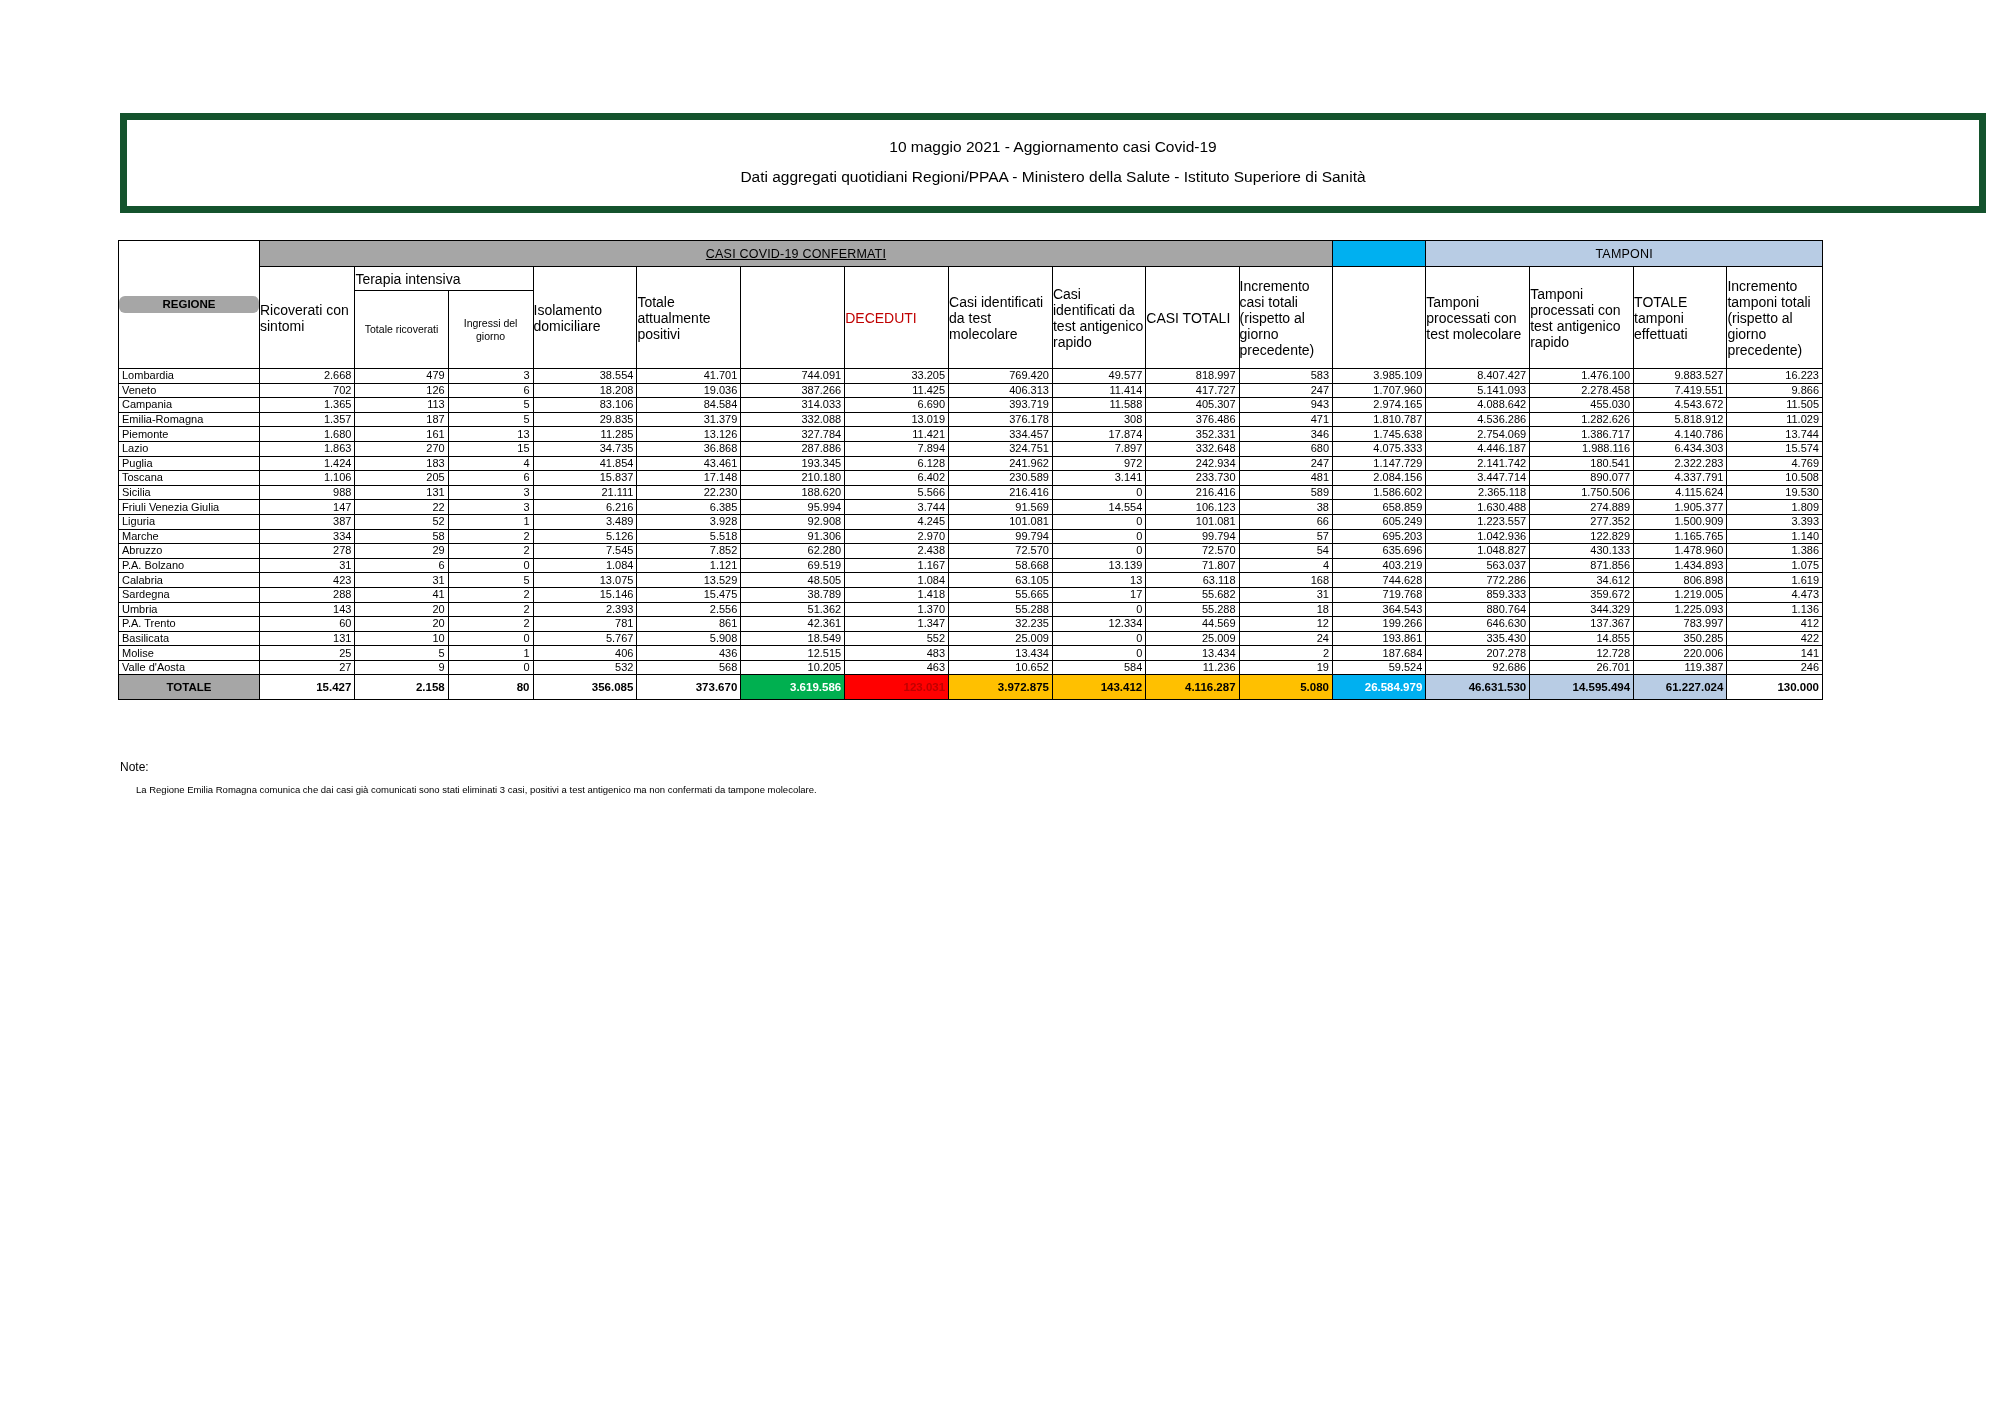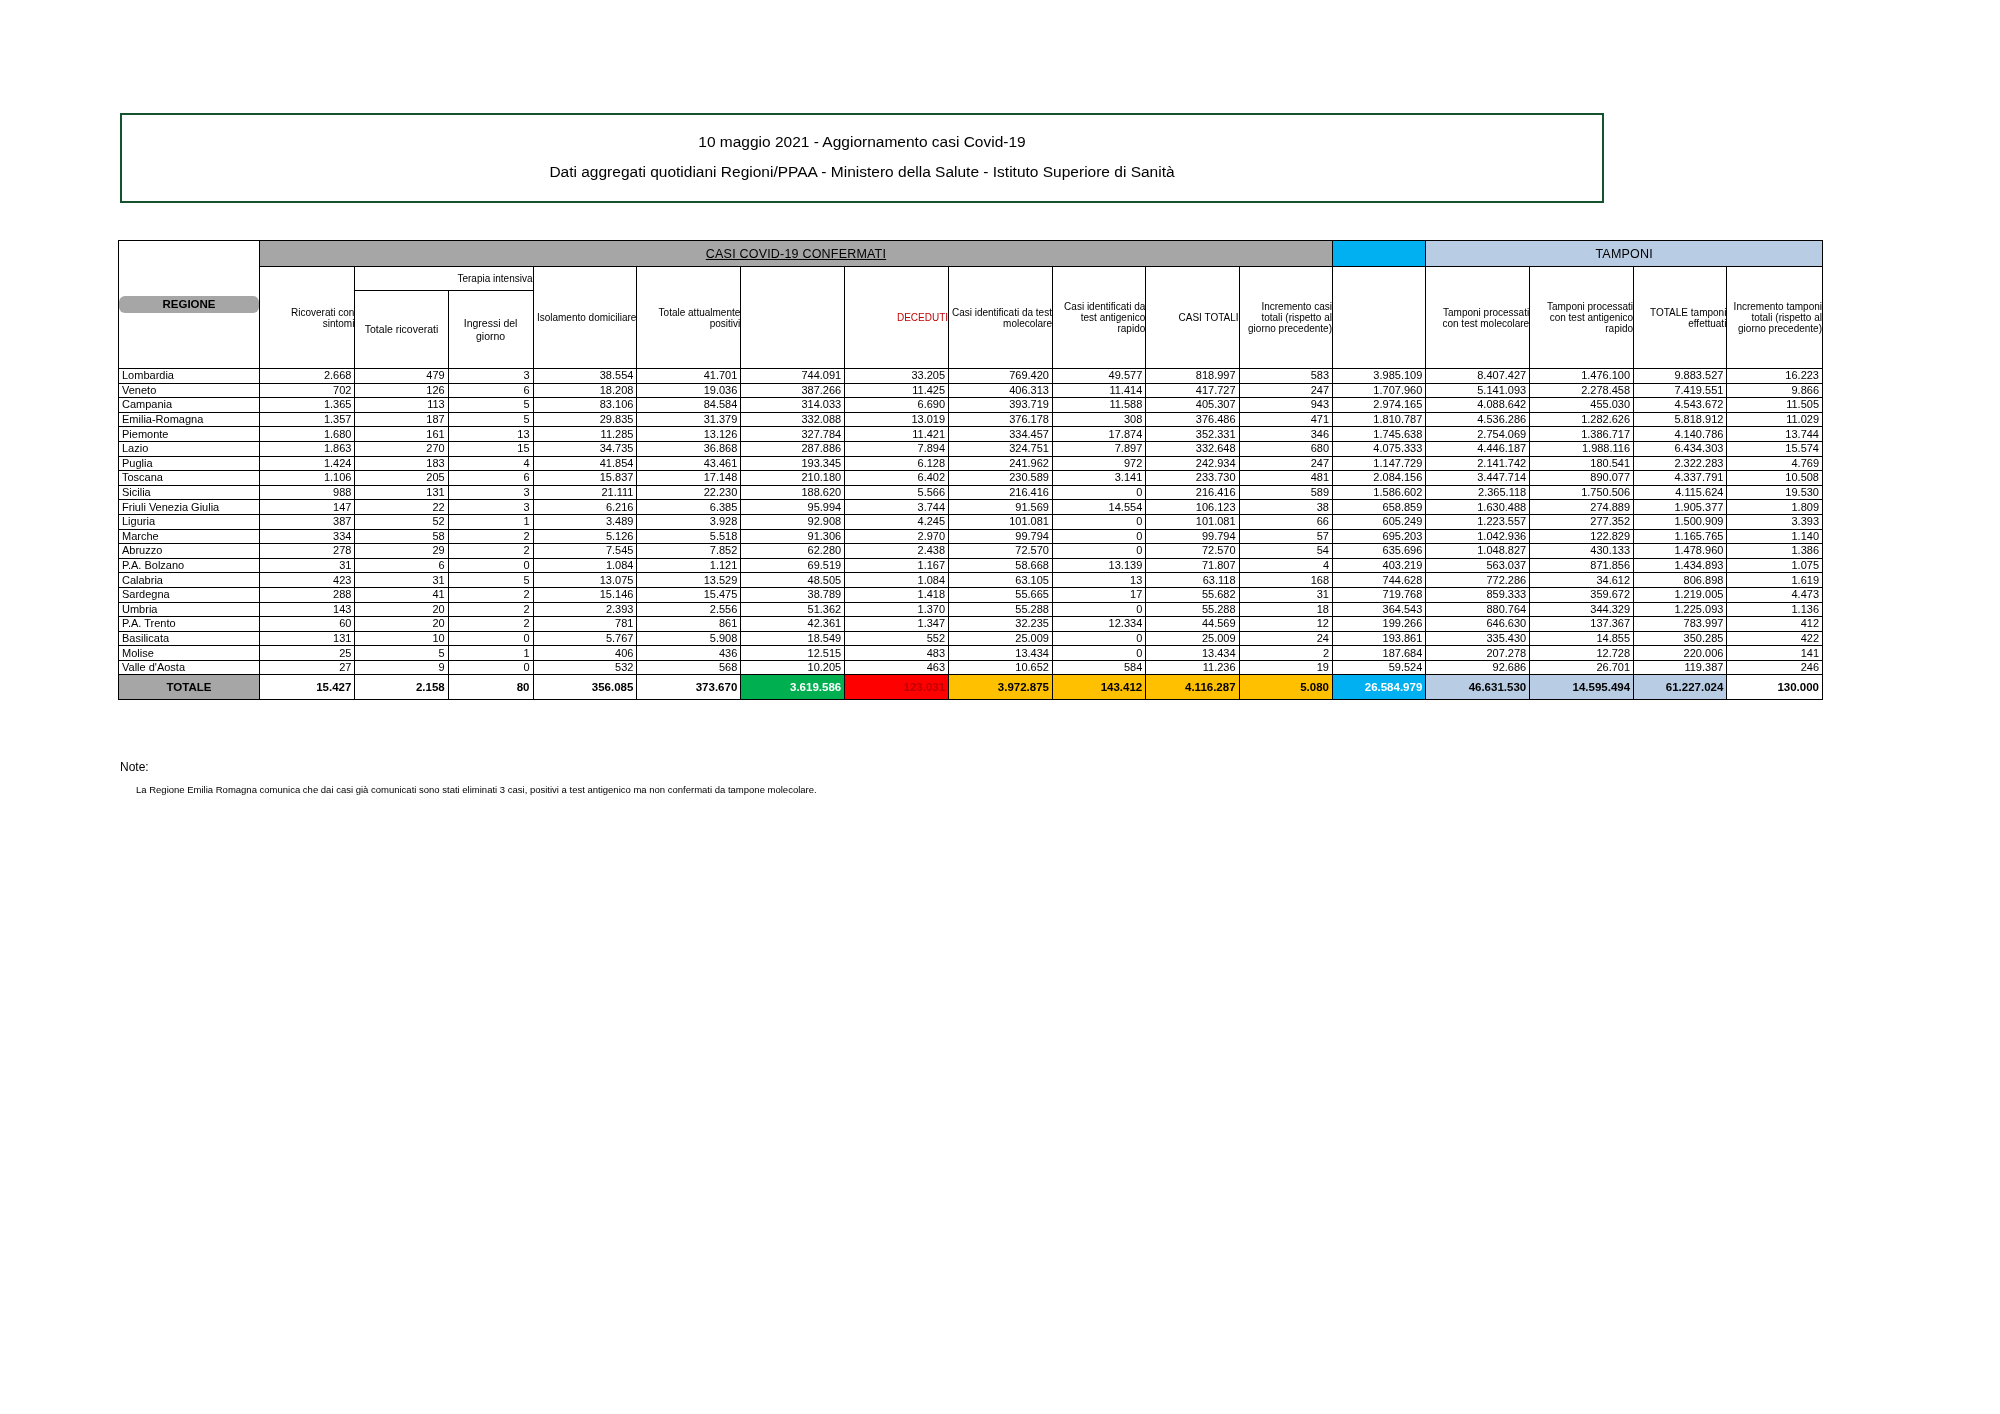--- a/index.html
+++ b/index.html
@@ -18,22 +18,22 @@
     position: relative;
     width: 2000px;
     height: 1414px;
   }
 
   
   .title-box {
     position: absolute;
     left: 120px;
     top: 113px;
-    width: 1484px;
-    border: 2px solid #14532d;
+    width: 1866px;
+    border: 7px solid #14532d;
     box-sizing: border-box;
     padding: 12px 0 14px 0;
     text-align: center;
   }
   .title-line {
     font-size: 15.5px;
     line-height: 30px;
     color: #000;
   }
 
@@ -80,23 +80,23 @@
   .c-grey { background: #a6a6a6; font-weight: bold; font-size: 11.5px; }
   .c-white { background: #ffffff; }
   .c-green { background: #00b050; color: #ffffff; font-weight: bold; }
   .c-red { background: #ff0000; color: #c00000; font-weight: bold; }
   .c-orange { background: #ffc000; color: #000; font-weight: bold; }
   .c-cyan { background: #00b0f0; color: #ffffff; font-weight: bold; }
   .c-bluelight { background: #b8cce4; }
 
   .ti-head {
     background: #ffffff;
-    text-align: right;
+    text-align: left;
     height: 24px;
-    font-size: 10px;
+    font-size: 14px;
   }
 
   
   tr.data td {
     height: 14.6px;
     font-size: 11px;
     line-height: 13px;
     padding: 0 3px;
   }
   .reg { text-align: left; }

